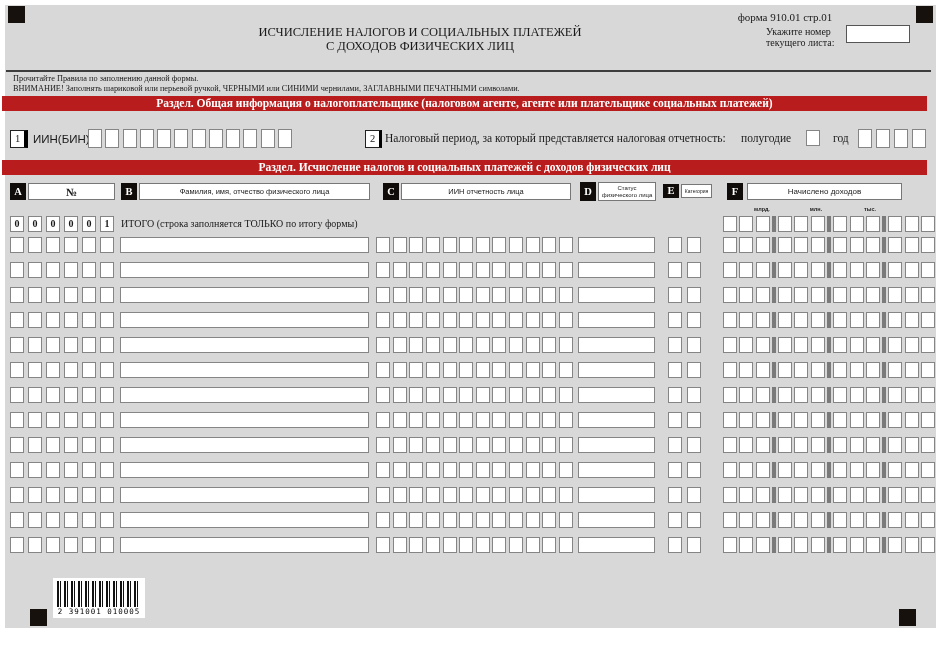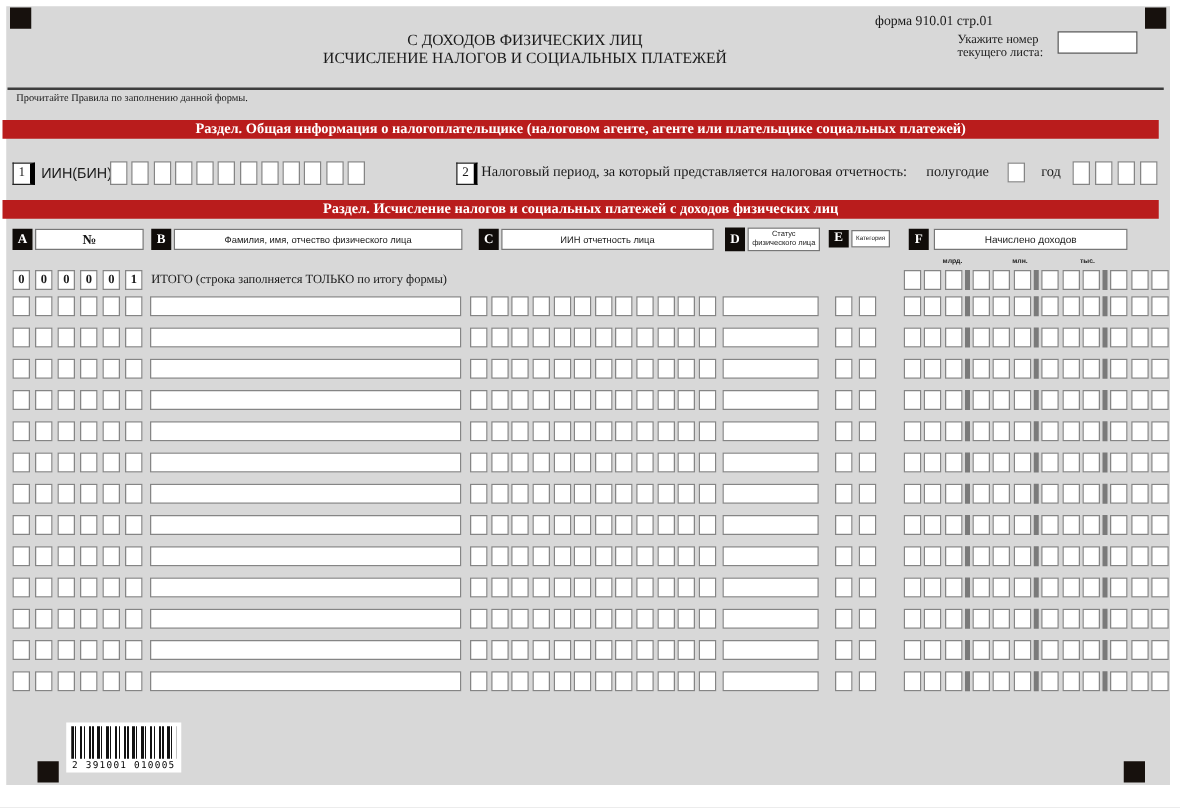--- a/index.html
+++ b/index.html
@@ -2,21 +2,21 @@
 <html><head>
 <meta charset="utf-8">
 <style>
   html,body{margin:0;padding:0;}
   body{width:944px;height:646px;background:#ffffff;position:relative;overflow:hidden;
        font-family:"Liberation Serif", serif;color:#1a1a1a;}
   .sheet{position:absolute;left:5px;top:5px;width:931px;height:623px;background:#d8d8d8;}
   .abs{position:absolute;}
   .regsq{position:absolute;width:17px;height:17px;background:#17110d;}
   
-  .form-ref{left:700px;top:11px;width:170px;text-align:left;font-size:11px;}
+  .form-ref{left:700px;top:11px;width:170px;text-align:center;font-size:11px;}
   .title{left:0;top:25px;width:840px;text-align:center;}
   .title .t1{font-size:12.5px;line-height:14px;}
   .title .t3{font-size:12px;line-height:14px;}
   .sheet-label{left:766px;top:27px;width:80px;font-size:10px;line-height:10.5px;}
   .sheet-box{left:846px;top:25px;width:64px;height:18px;background:#fff;border:1px solid #555;box-sizing:border-box;}
   .rule{left:6px;top:70px;width:925px;border-top:2px solid #3d3d3d;height:0;}
   .instr{left:13px;top:74px;width:910px;font-size:8.3px;line-height:10px;}
   
   .band{left:2px;width:925px;height:15px;background:#b91c1c;color:#fff;text-align:center;
         font-size:11.5px;line-height:15px;font-weight:600;}
@@ -62,34 +62,35 @@
 <div class="sheet"></div>
 
 <div class="regsq" style="left:8px;top:6px;"></div>
 <div class="regsq" style="left:916px;top:6px;"></div>
 <div class="regsq" style="left:30px;top:609px;"></div>
 <div class="regsq" style="left:899px;top:609px;"></div>
 
 <div class="abs form-ref">форма 910.01 стр.01</div>
 
 <div class="abs title">
+  <div class="t1">ИСЧИСЛЕНИЕ  НАЛОГОВ И СОЦИАЛЬНЫХ ПЛАТЕЖЕЙ</div>
   <div class="t1">С ДОХОДОВ  ФИЗИЧЕСКИХ ЛИЦ</div>
-  <div class="t1">ИСЧИСЛЕНИЕ  НАЛОГОВ И СОЦИАЛЬНЫХ ПЛАТЕЖЕЙ</div>
 </div>
 
 <div class="abs sheet-label">
   <div>Укажите номер</div>
   <div>текущего листа:</div>
 </div>
 <div class="abs sheet-box"></div>
 
 <div class="abs rule"></div>
 
 <div class="abs instr">
   <div>Прочитайте Правила по заполнению данной формы.</div>
+  <div>ВНИМАНИЕ! Заполнять шариковой или перьевой ручкой, ЧЕРНЫМИ или СИНИМИ чернилами, ЗАГЛАВНЫМИ ПЕЧАТНЫМИ символами.</div>
 </div>
 
 <div class="abs band band1">Раздел. Общая информация о налогоплательщике (налоговом агенте, агенте или плательщике социальных платежей)</div>
 
 <div class="abs numbox" style="left:10px;top:130px;">1</div>
 <div class="abs slabel sans" style="left:33px;top:133px;">ИИН(БИН)</div>
 <div class="cells tall" style="left:88px;top:129px;width:204px;">
     <div class="cell"></div>
     <div class="cell"></div>
     <div class="cell"></div>

